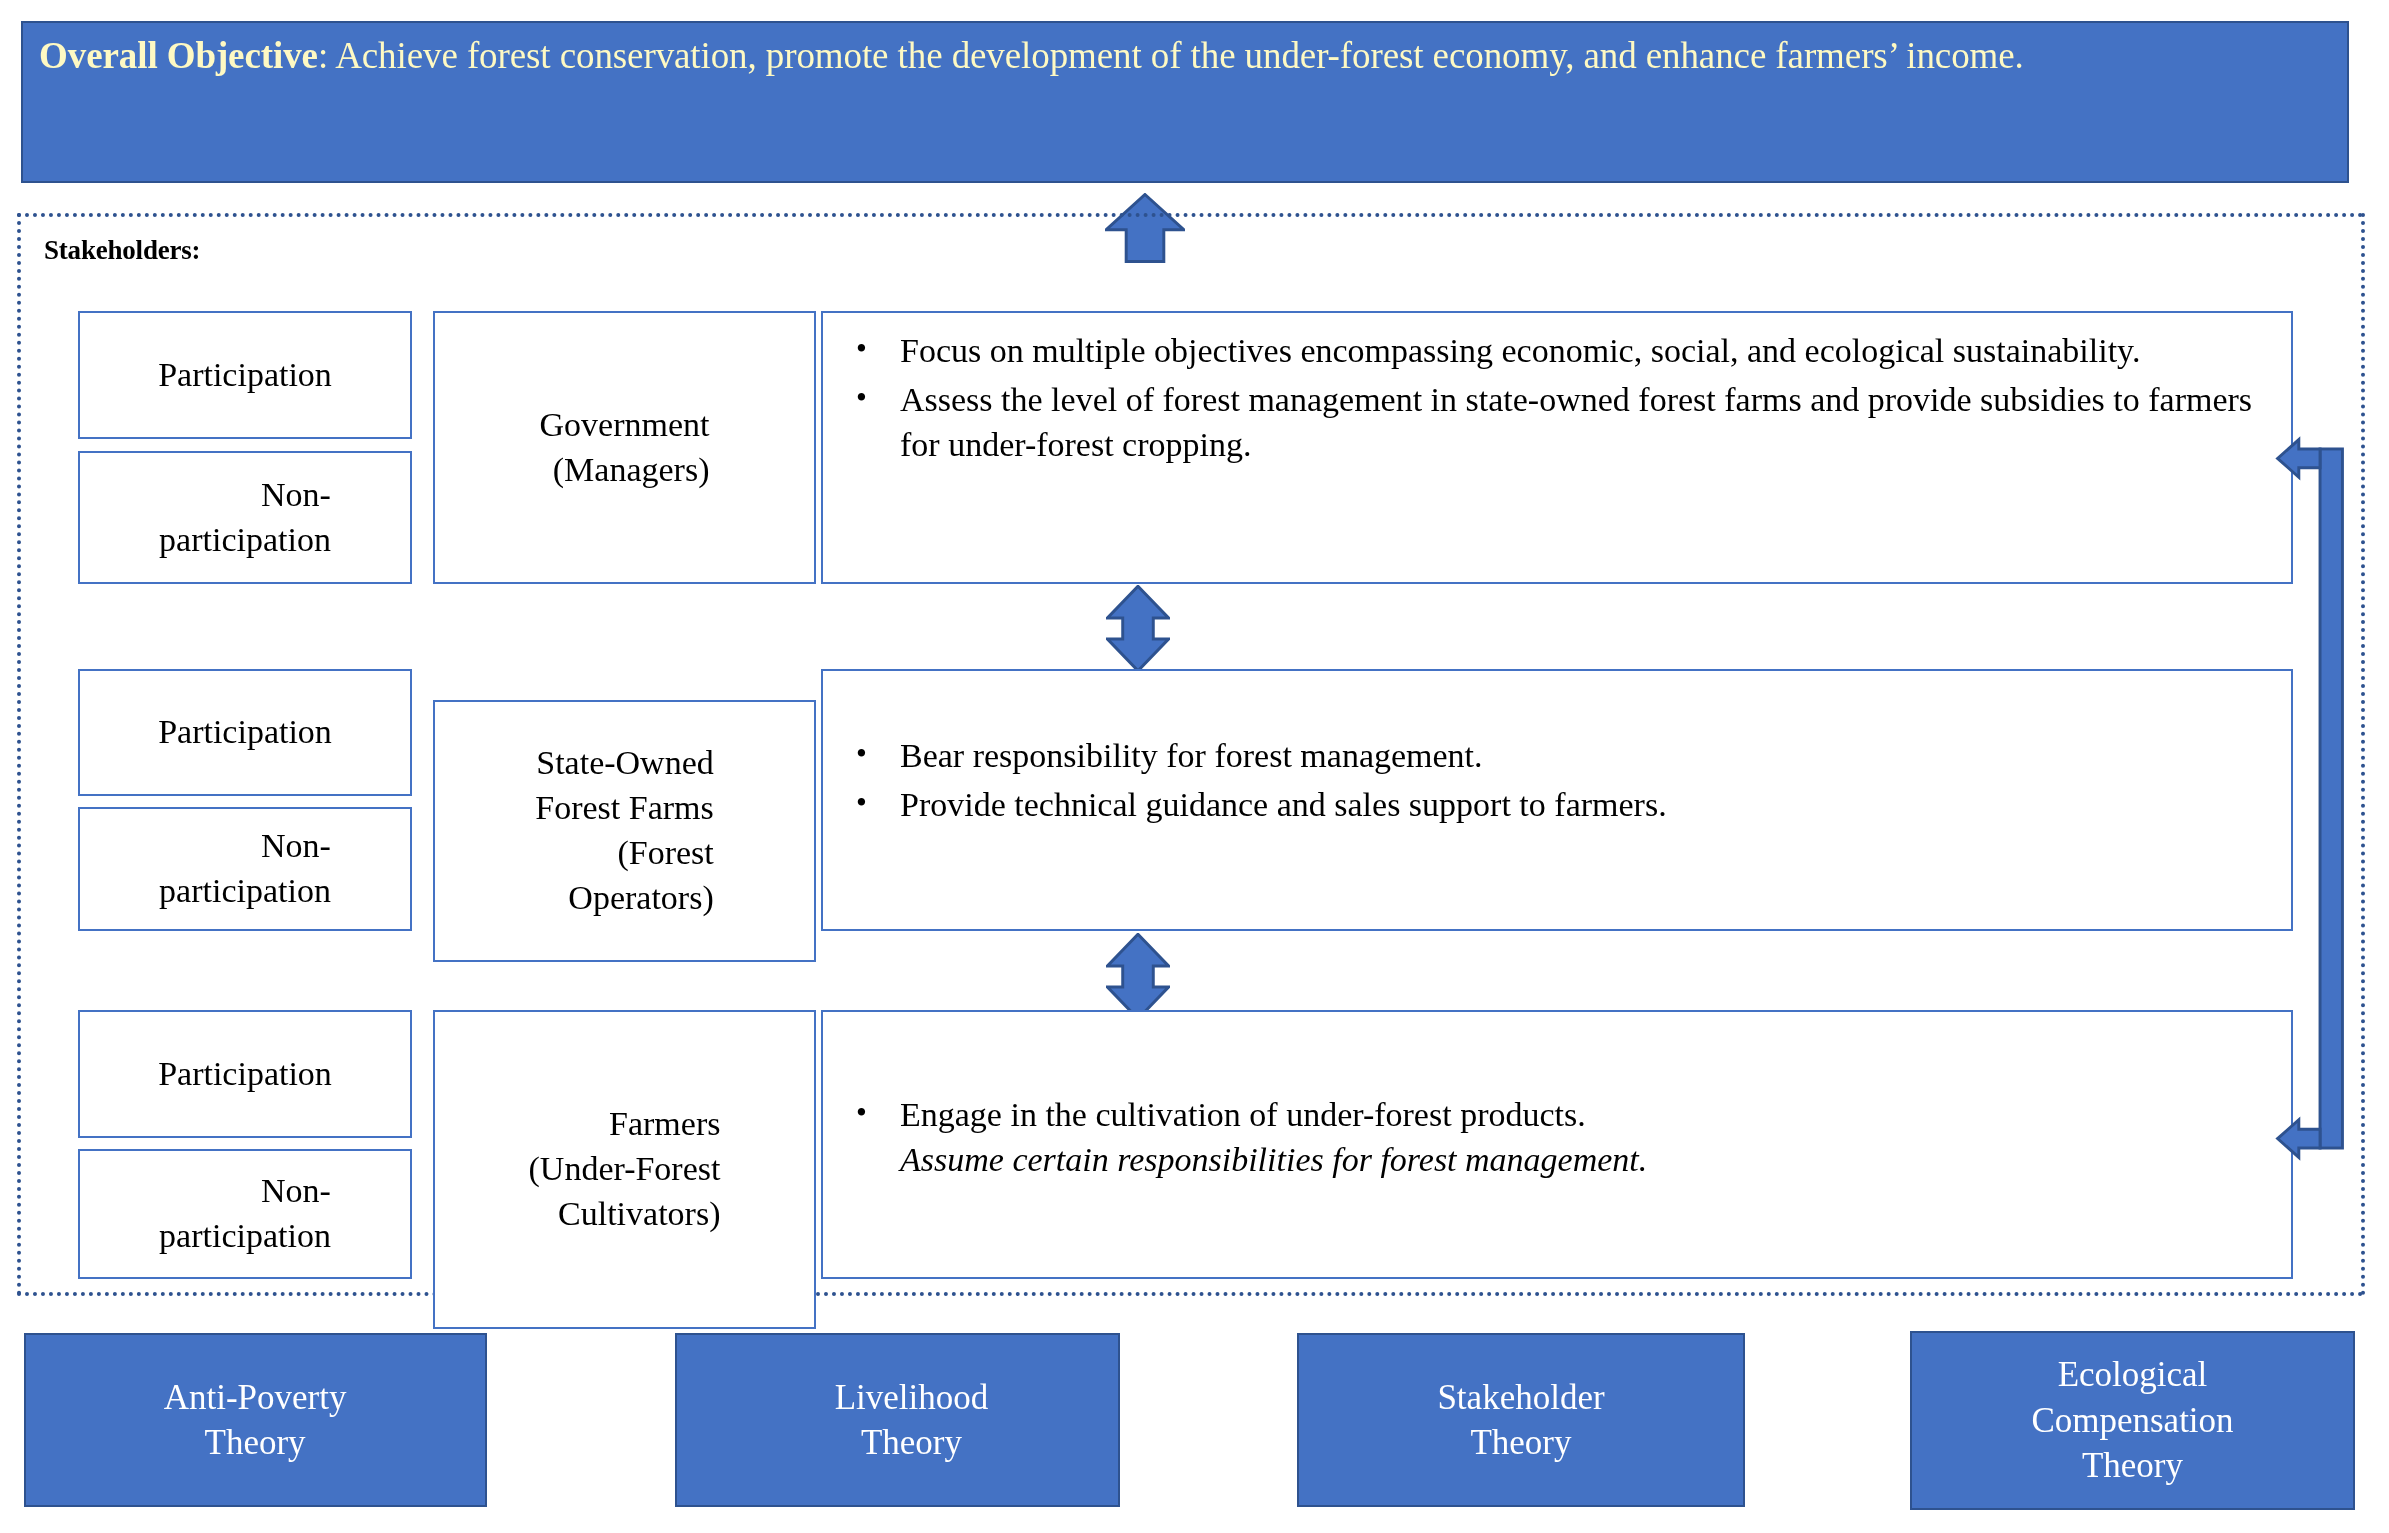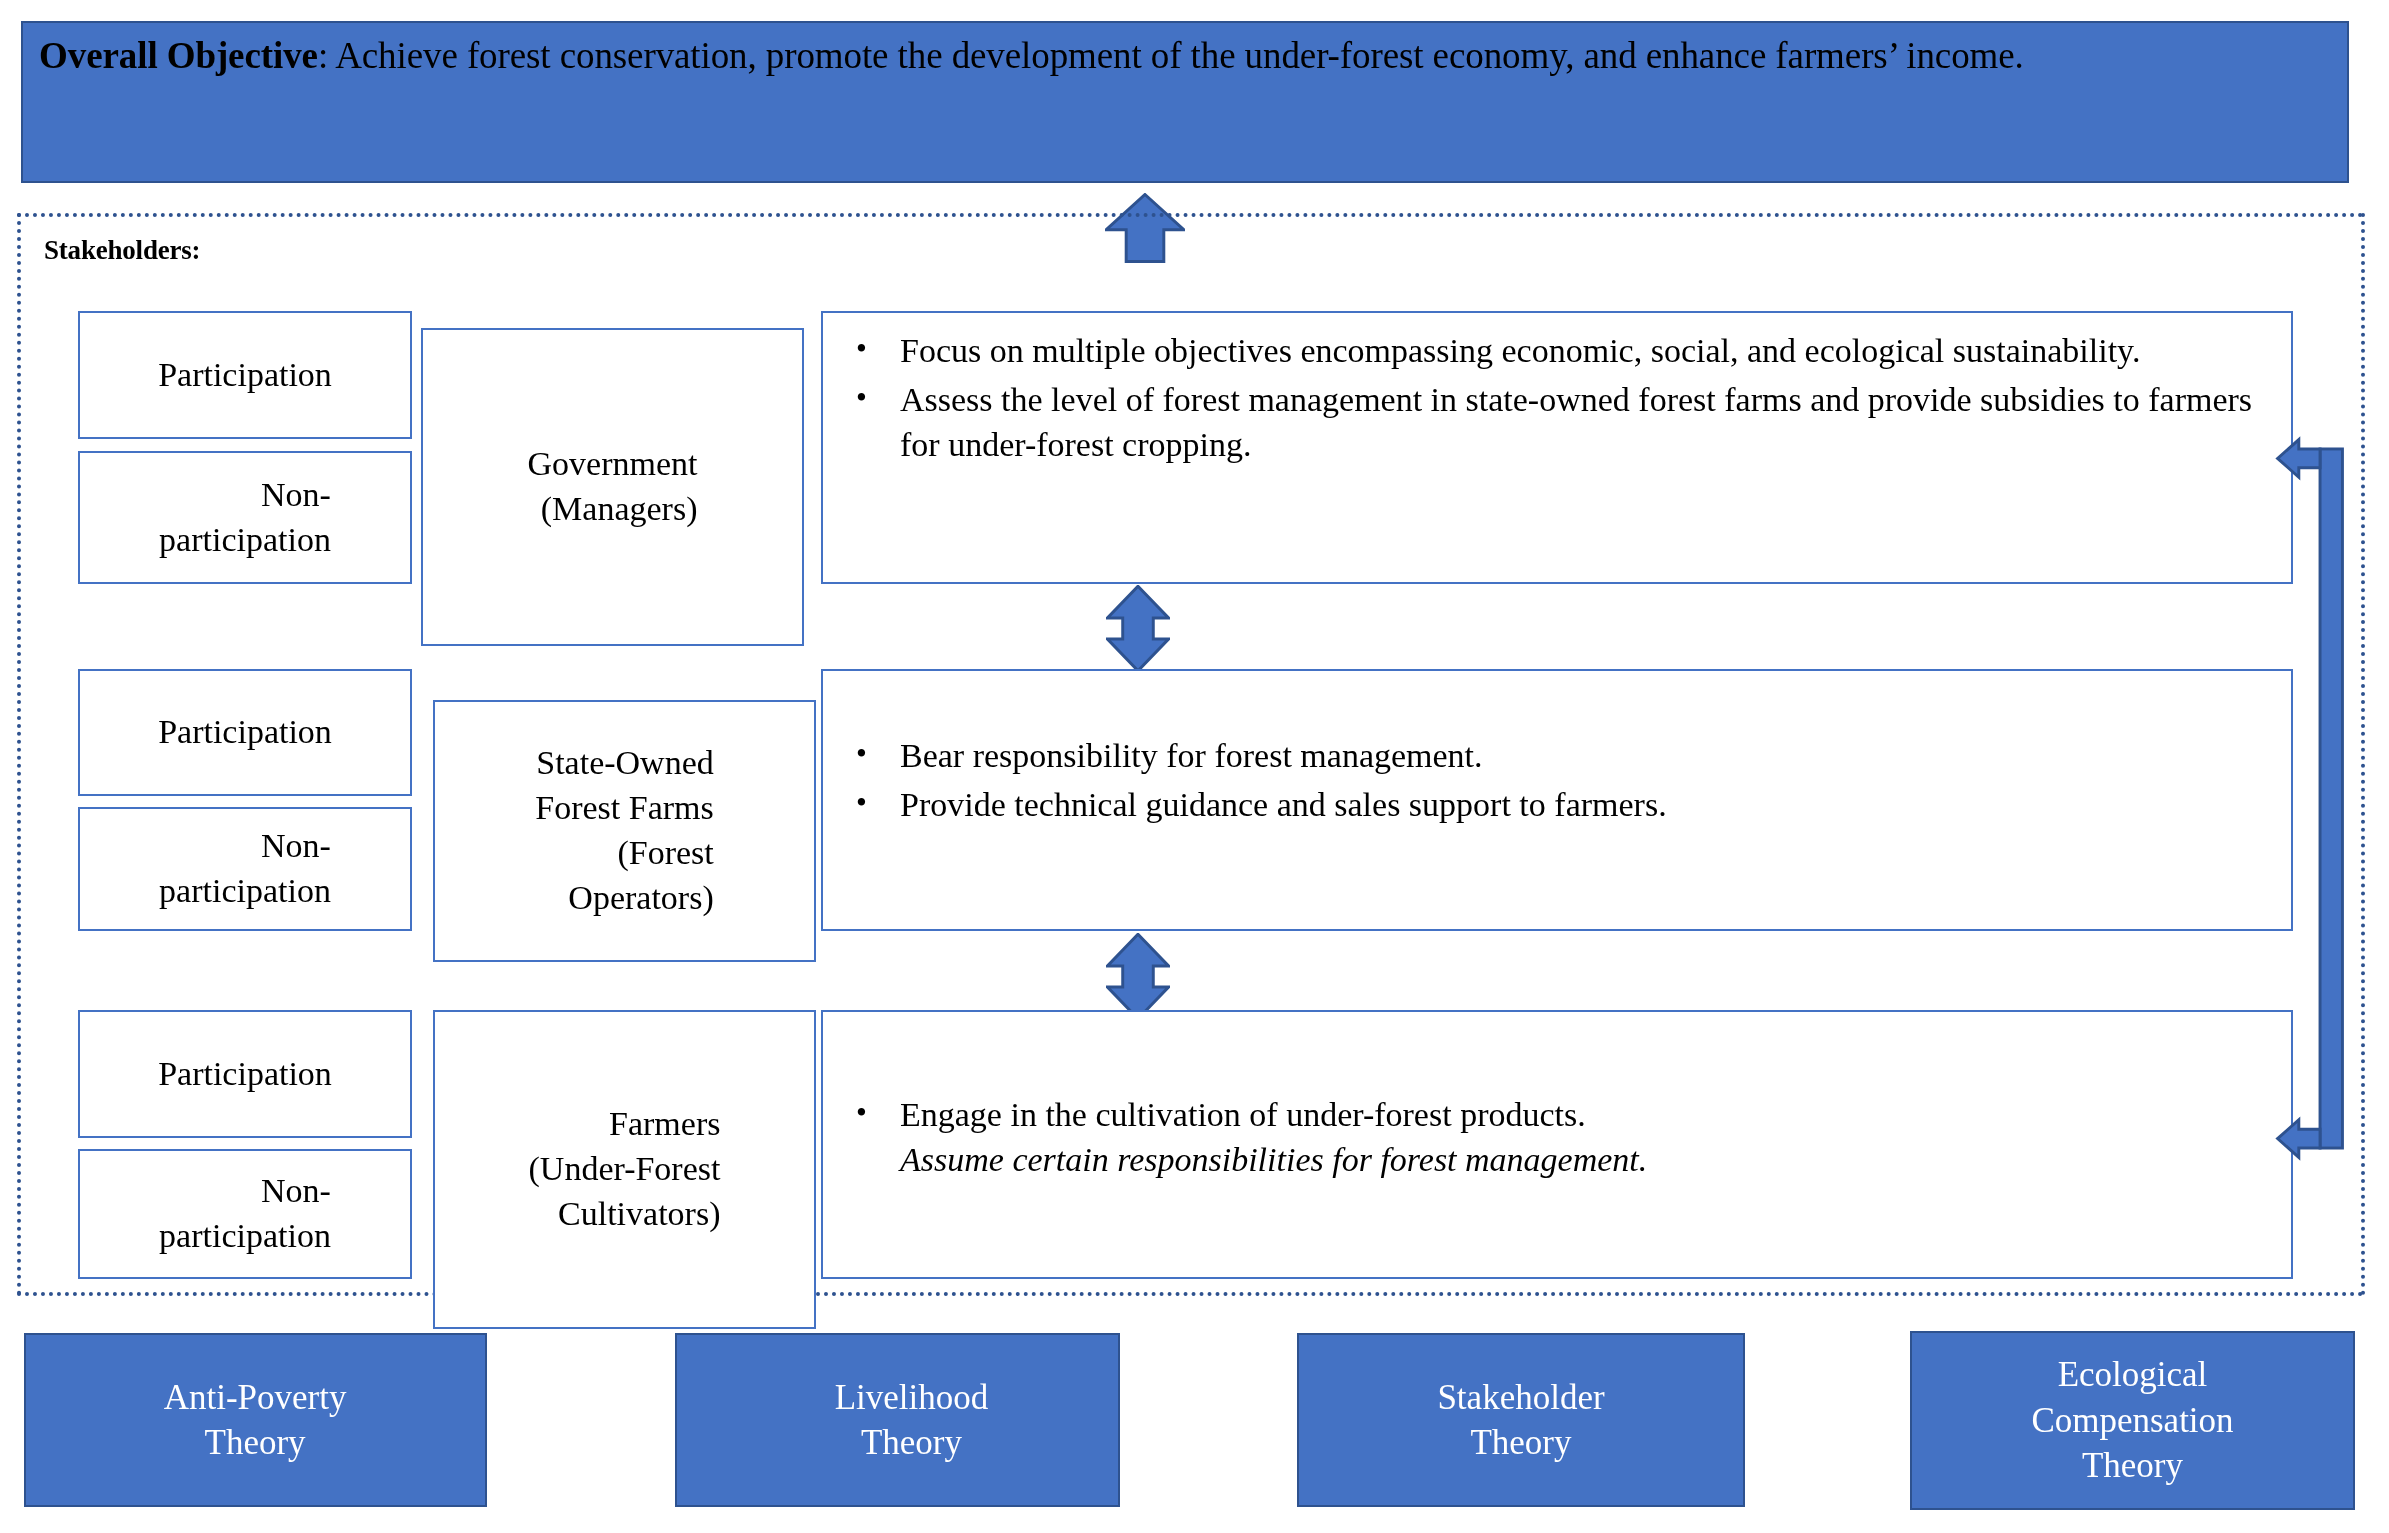--- a/index.html
+++ b/index.html
@@ -11,21 +11,21 @@
     position:relative;
     overflow:hidden;
   }
   .abs{position:absolute;box-sizing:border-box;}
 
   
   #objective-bar{
     left:20.6px;top:20.6px;width:2328px;height:162px;
     background:#4472C4;
     border:2.9px solid #2E528F;
-    color:#000000;
+    color:#fef9c3;
     font-size:37px;
     line-height:1.33;
     padding:8.3px 16.5px 0 16.5px;
     letter-spacing:-0.1px;
   }
   #objective-bar .lead{font-weight:bold;}
 
   
   #stakeholder-panel{
     left:16.5px;top:213px;width:2348px;height:1083px;
@@ -104,21 +104,21 @@
 <div class="abs" id="stakeholder-panel"></div>
 <div class="abs" id="stakeholders-label">Stakeholders:</div>
 
 <div class="abs box" style="left:78px;top:311px;width:334px;height:128px;">
   <span>Participation</span>
 </div>
 <div class="abs box" style="left:78px;top:451px;width:334px;height:133px;white-space:pre-line;">
   <span>Non-
 participation</span>
 </div>
-<div class="abs box" style="left:421px;top:311px;width:383px;height:318px;white-space:pre-line;margin-top:17px;">
+<div class="abs box" style="left:433px;top:311px;width:383px;height:273px;white-space:pre-line;">
   <span>Government
 (Managers)</span>
 </div>
 <div class="abs box bullets" style="left:821px;top:311px;width:1472px;height:273px;">
   <ul class="blist">
     <li>
       <span class="dot">•</span>
       <span>Focus on multiple objectives encompassing economic, social, and ecological sustainability.</span>
     </li>
     <li>

